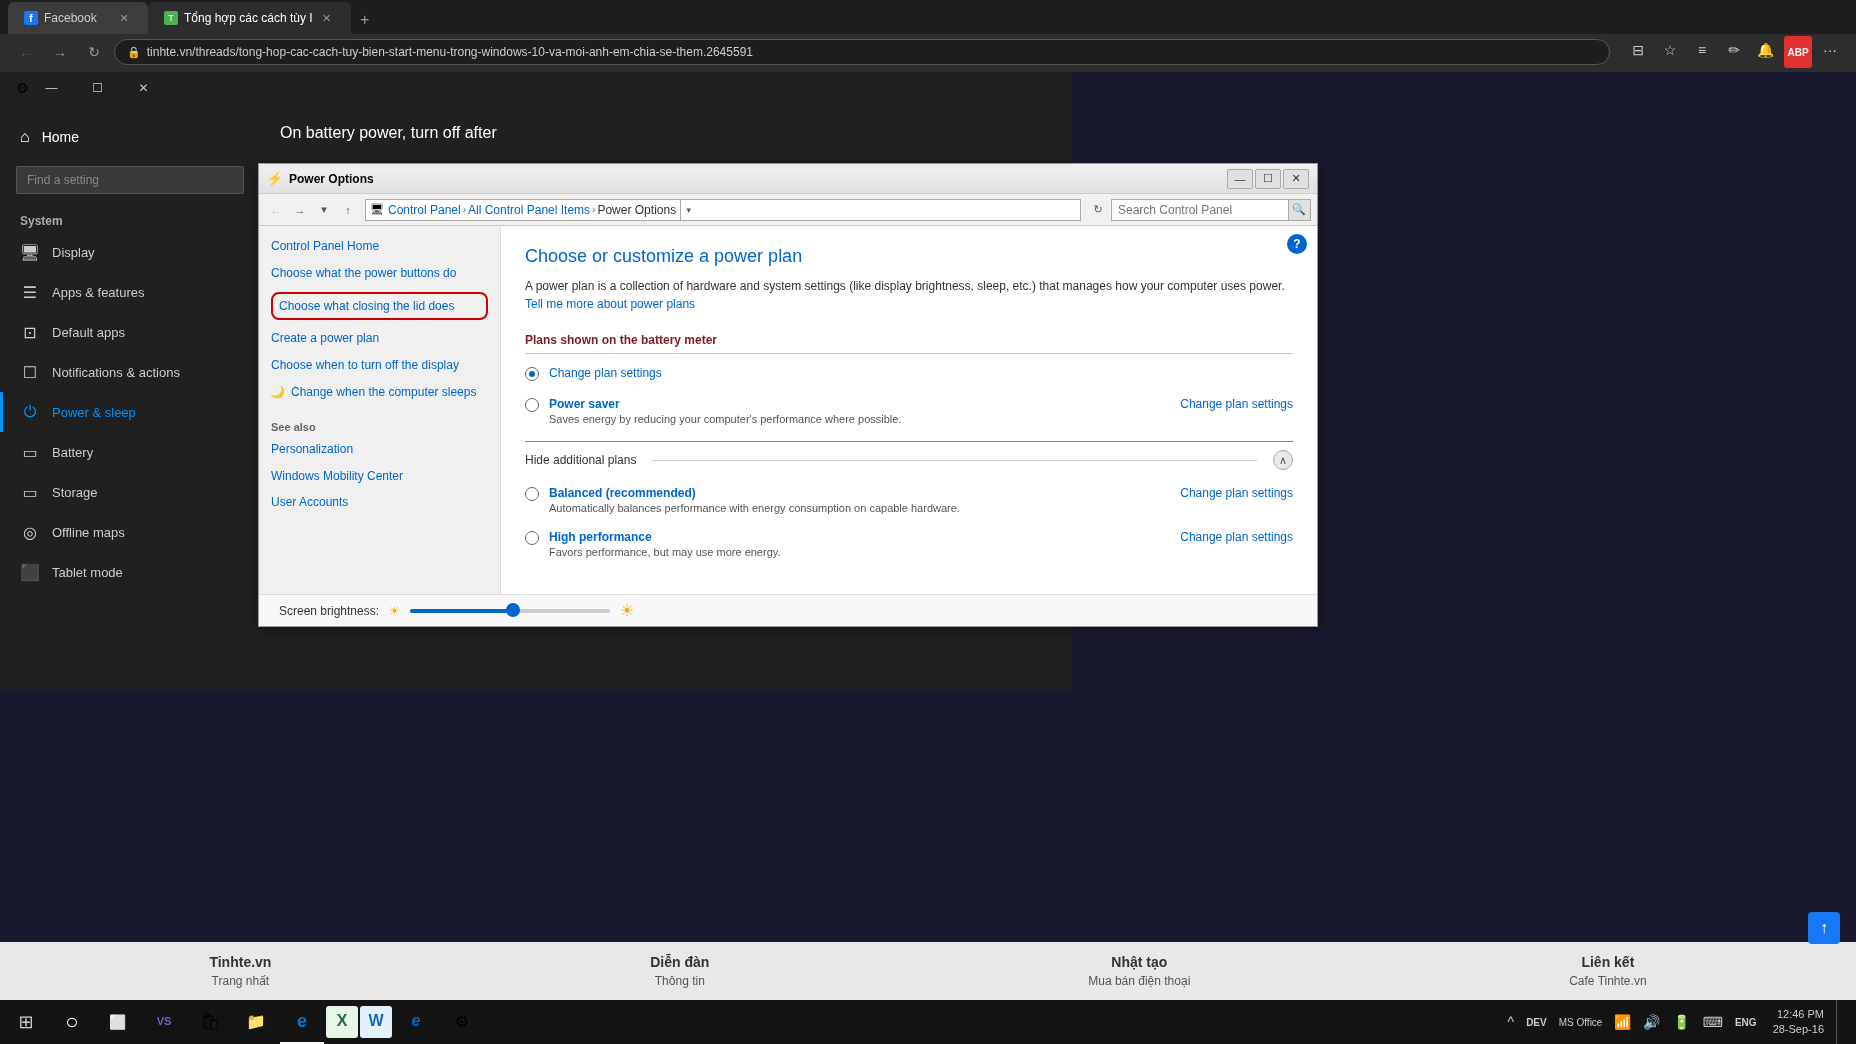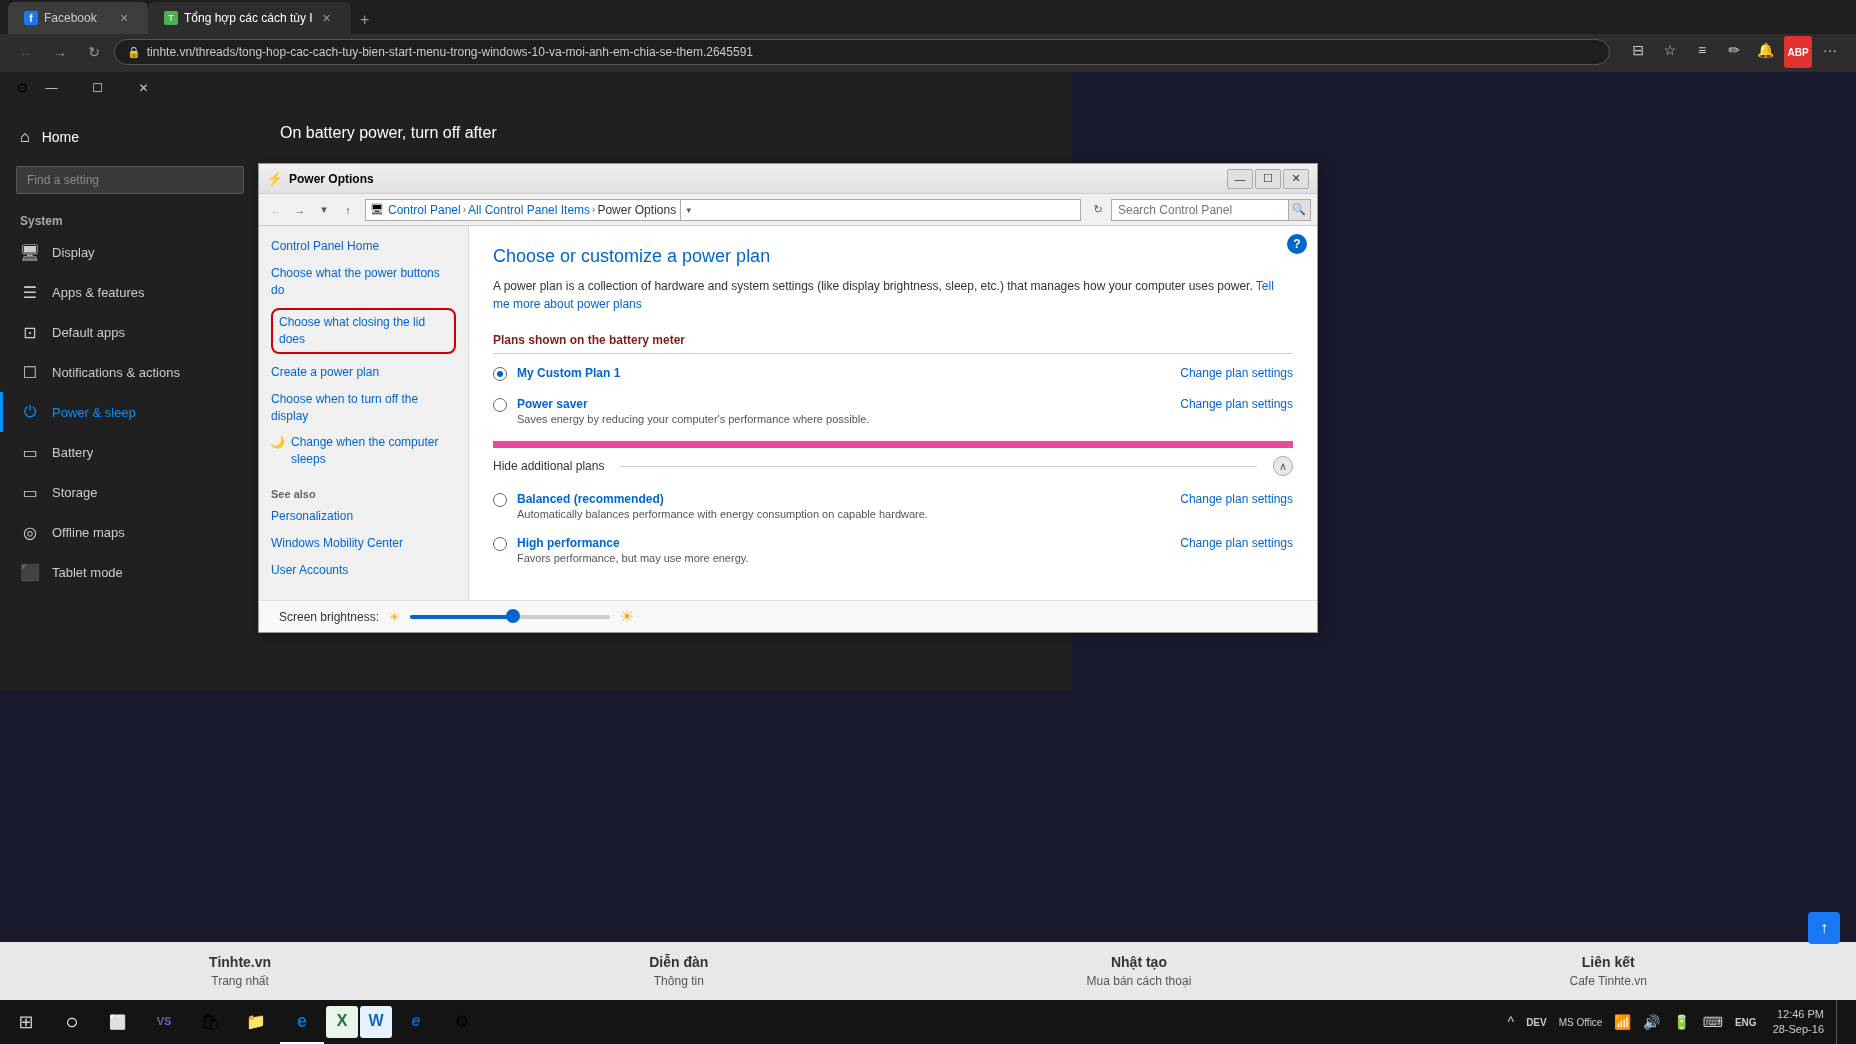--- a/index.html
+++ b/index.html
@@ -65,37 +65,37 @@
     .breadcrumb-sep { color: #666; font-size: 10px; }
     .breadcrumb-current { color: #333; }
     .dialog-addr-dropdown { width: 16px; height: 22px; display: flex; align-items: center; justify-content: center; font-size: 9px; color: #555; cursor: pointer; border-left: 1px solid #aaa; }
     .dialog-addr-refresh { width: 22px; height: 22px; display: flex; align-items: center; justify-content: center; font-size: 11px; color: #555; cursor: pointer; border: 1px solid transparent; border-radius: 2px; }
     .search-box { display: flex; align-items: center; background: #fff; border: 1px solid #aaa; height: 22px; width: 200px; justify-content: center; }
     .search-input { flex: 1; border: none; outline: none; padding: 2px 6px; font-size: 12px; color: #333; }
     .search-btn { width: 22px; height: 20px; display: flex; align-items: center; justify-content: center; background: #e0e0e0; border-left: 1px solid #aaa; cursor: pointer; font-size: 11px; color: #555; }
 
     
     .dialog-content { display: flex; flex: 1; }
-    .dialog-sidebar { width: 210px; padding: 12px; background: #f0f0f0; border-right: 1px solid #ddd; }
+    .dialog-sidebar { width: 242px; padding: 12px; background: #f0f0f0; border-right: 1px solid #ddd; }
     .dialog-sidebar-link { display: block; color: #0066cc; text-decoration: none; font-size: 12px; margin-bottom: 10px; cursor: pointer; line-height: 1.4; }
     .dialog-sidebar-link.highlighted { border: 2px solid #cc0000; border-radius: 8px; padding: 4px 6px; color: #0066cc; }
     .dialog-sidebar-divider { color: #666; font-size: 11px; margin: 12px 0 8px; font-weight: 600; }
     .dialog-main { flex: 1; padding: 20px 24px; background: #fff; overflow-y: auto; }
     .dialog-heading { color: #0066cc; font-size: 18px; margin-bottom: 10px; font-weight: normal; }
     .dialog-desc { color: #333; font-size: 12px; margin-bottom: 20px; line-height: 1.5; }
     .dialog-desc a { color: #0066cc; }
     .plans-label { color: #7f1d1d; font-size: 12px; font-weight: 600; margin-bottom: 12px; border-bottom: 1px solid #ccc; padding-bottom: 6px; }
     .plan-item { display: flex; align-items: flex-start; gap: 10px; margin-bottom: 16px; }
     .plan-radio { width: 14px; height: 14px; border: 1px solid #666; border-radius: 50%; margin-top: 1px; display: flex; align-items: center; justify-content: center; flex-shrink: 0; }
     .plan-radio.selected::after { content: ''; width: 6px; height: 6px; background: #0066cc; border-radius: 50%; display: block; }
     .plan-info { flex: 1; }
     .plan-name { color: #0066cc; font-size: 12px; font-weight: 600; cursor: pointer; }
     .plan-desc { color: #555; font-size: 11px; margin-top: 2px; }
     .plan-change { color: #0066cc; font-size: 12px; cursor: pointer; white-space: nowrap; }
-    .hide-plans { display: flex; align-items: center; gap: 8px; margin: 8px 0 16px; color: #333; font-size: 12px; border-top: 7px solid #ec4899; padding-top: 8px; }
+    .hide-plans { display: flex; align-items: center; gap: 8px; margin: 8px 0 16px; color: #333; font-size: 12px; border-top: 1px solid #ec4899; padding-top: 8px; }
     .hide-plans-btn { width: 20px; height: 20px; border: 1px solid #aaa; border-radius: 50%; display: flex; align-items: center; justify-content: center; cursor: pointer; background: #e8e8e8; font-size: 11px; color: #555; }
     .help-btn { position: absolute; top: 42px; right: 10px; width: 20px; height: 20px; background: #0066cc; color: #fff; border-radius: 50%; display: flex; align-items: center; justify-content: center; font-size: 12px; font-weight: bold; cursor: pointer; }
 
     
     .brightness-bar { background: #f8f8f8; border-top: 1px solid #ddd; padding: 6px 20px; display: flex; align-items: center; gap: 10px; }
     .brightness-label { font-size: 12px; color: #333; }
     .brightness-icon-low { font-size: 12px; color: #f5a623; }
     .brightness-icon-high { font-size: 16px; color: #f5a623; }
     .brightness-track { flex: 1; height: 4px; background: #ccc; border-radius: 2px; position: relative; max-width: 200px; }
     .brightness-fill { width: 50%; height: 100%; background: #0066cc; border-radius: 2px; }
@@ -279,23 +279,20 @@
       <div class="dialog-heading">Choose or customize a power plan</div>
       <p class="dialog-desc">
         <span>A power plan is a collection of hardware and system settings (like display brightness, sleep, etc.) that manages how your computer uses power.</span>
         <a style="color:#0066cc; cursor:pointer;"> <span>Tell me more about power plans</span></a>
       </p>
 
       <div class="plans-label">Plans shown on the battery meter</div>
 
       <div class="plan-item">
         <div class="plan-radio selected"></div>
-        <div class="plan-info">
-          <div class="plan-name">My Custom Plan 1</div>
-        </div>
         <div class="plan-change">Change plan settings</div>
       </div>
 
       <div class="plan-item">
         <div class="plan-radio"></div>
         <div class="plan-info">
           <div class="plan-name">Power saver</div>
           <div class="plan-desc">Saves energy by reducing your computer's performance where possible.</div>
         </div>
         <div class="plan-change">Change plan settings</div>
@@ -342,21 +339,21 @@
   <div class="footer-col">
     <div class="footer-col-title">Tinhte.vn</div>
     <div class="footer-col-link">Trang nhất</div>
   </div>
   <div class="footer-col">
     <div class="footer-col-title">Diễn đàn</div>
     <div class="footer-col-link">Thông tin</div>
   </div>
   <div class="footer-col">
     <div class="footer-col-title">Nhật tạo</div>
-    <div class="footer-col-link">Mua bán cách thoại</div>
+    <div class="footer-col-link">Mua bán điện thoại</div>
   </div>
   <div class="footer-col">
     <div class="footer-col-title">Liên kết</div>
     <div class="footer-col-link">Cafe Tinhte.vn</div>
   </div>
 
   <div style="position:absolute; right:16px; bottom:56px; width:32px; height:32px; background:#1877F2; border-radius:4px; display:flex; align-items:center; justify-content:center; color:#fff; font-size:16px; cursor:pointer;">↑</div>
 </div>
 
 <div class="taskbar">

